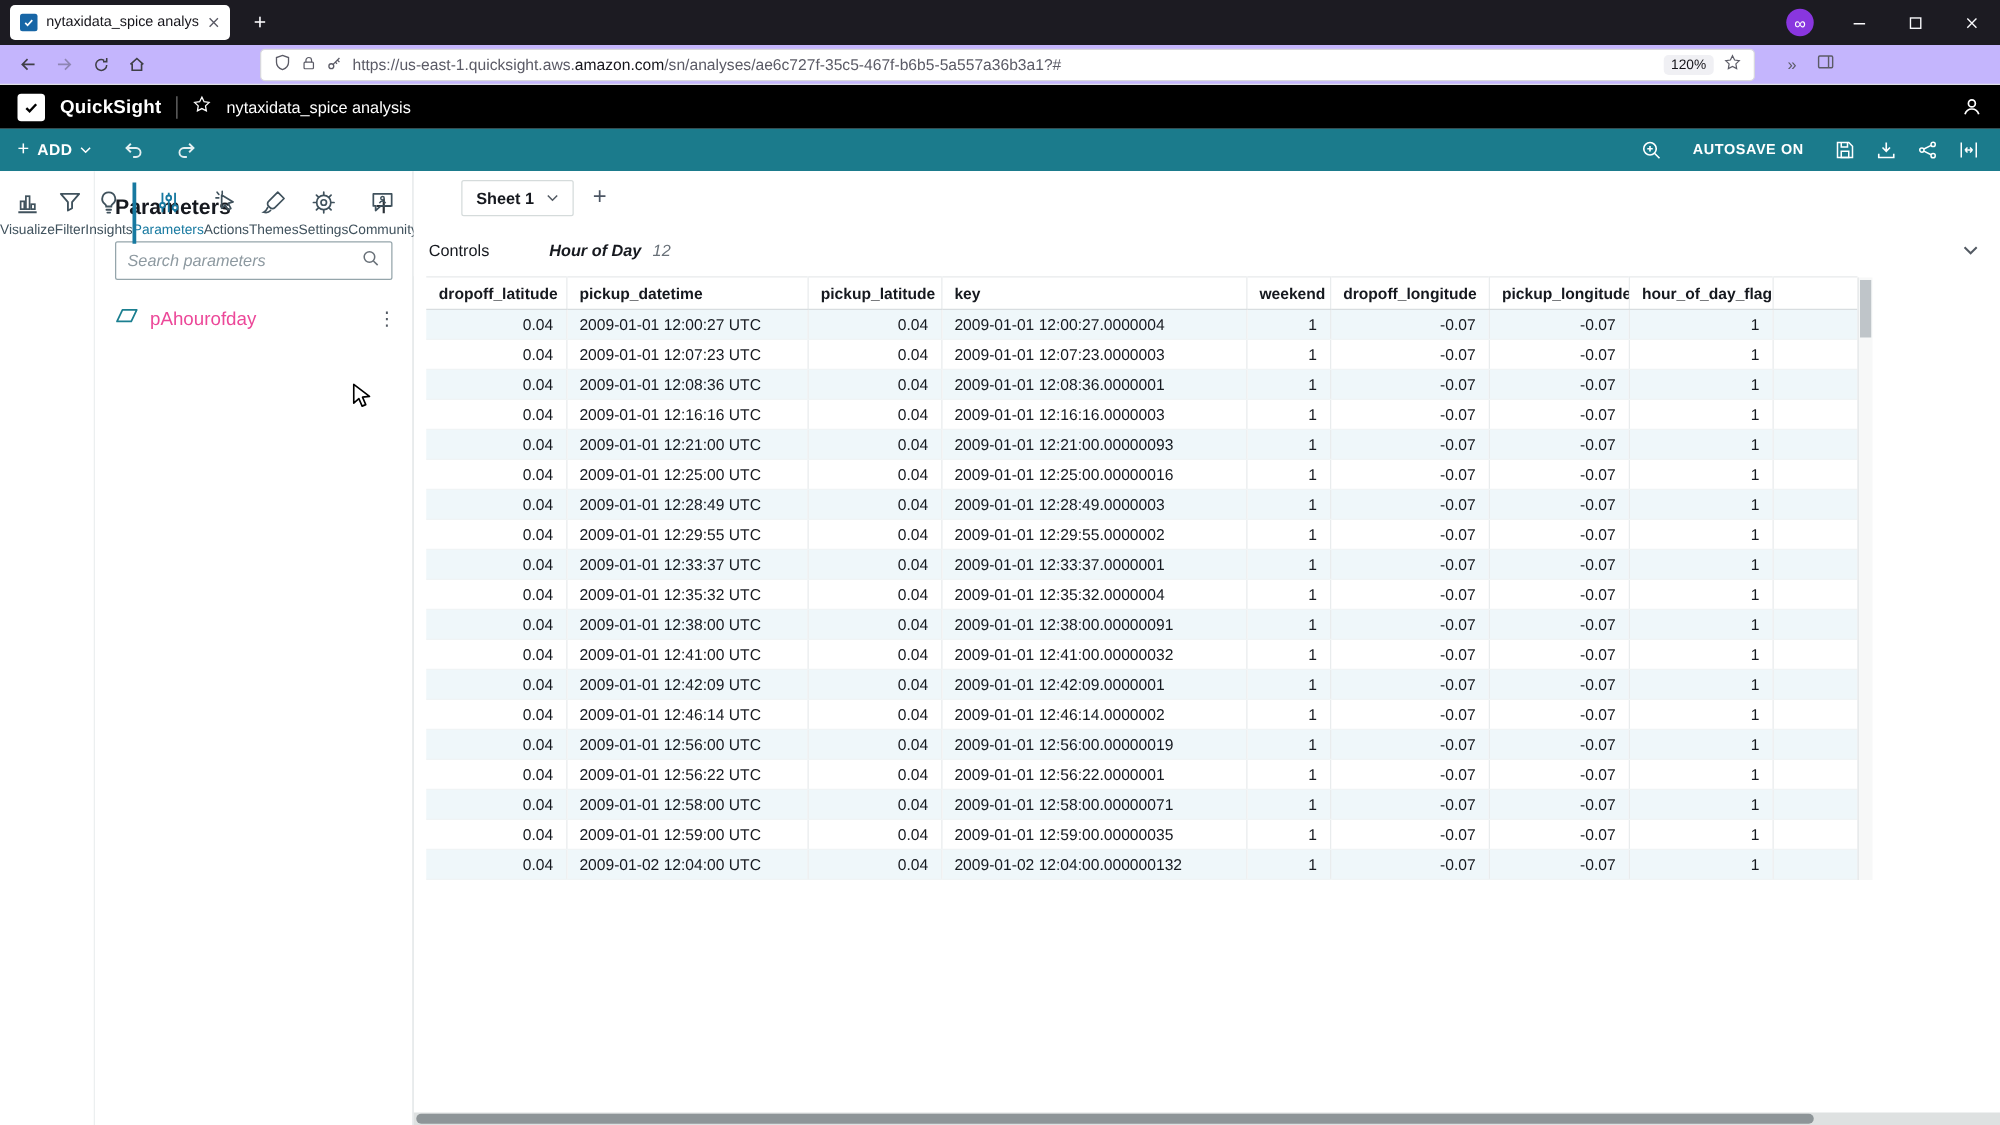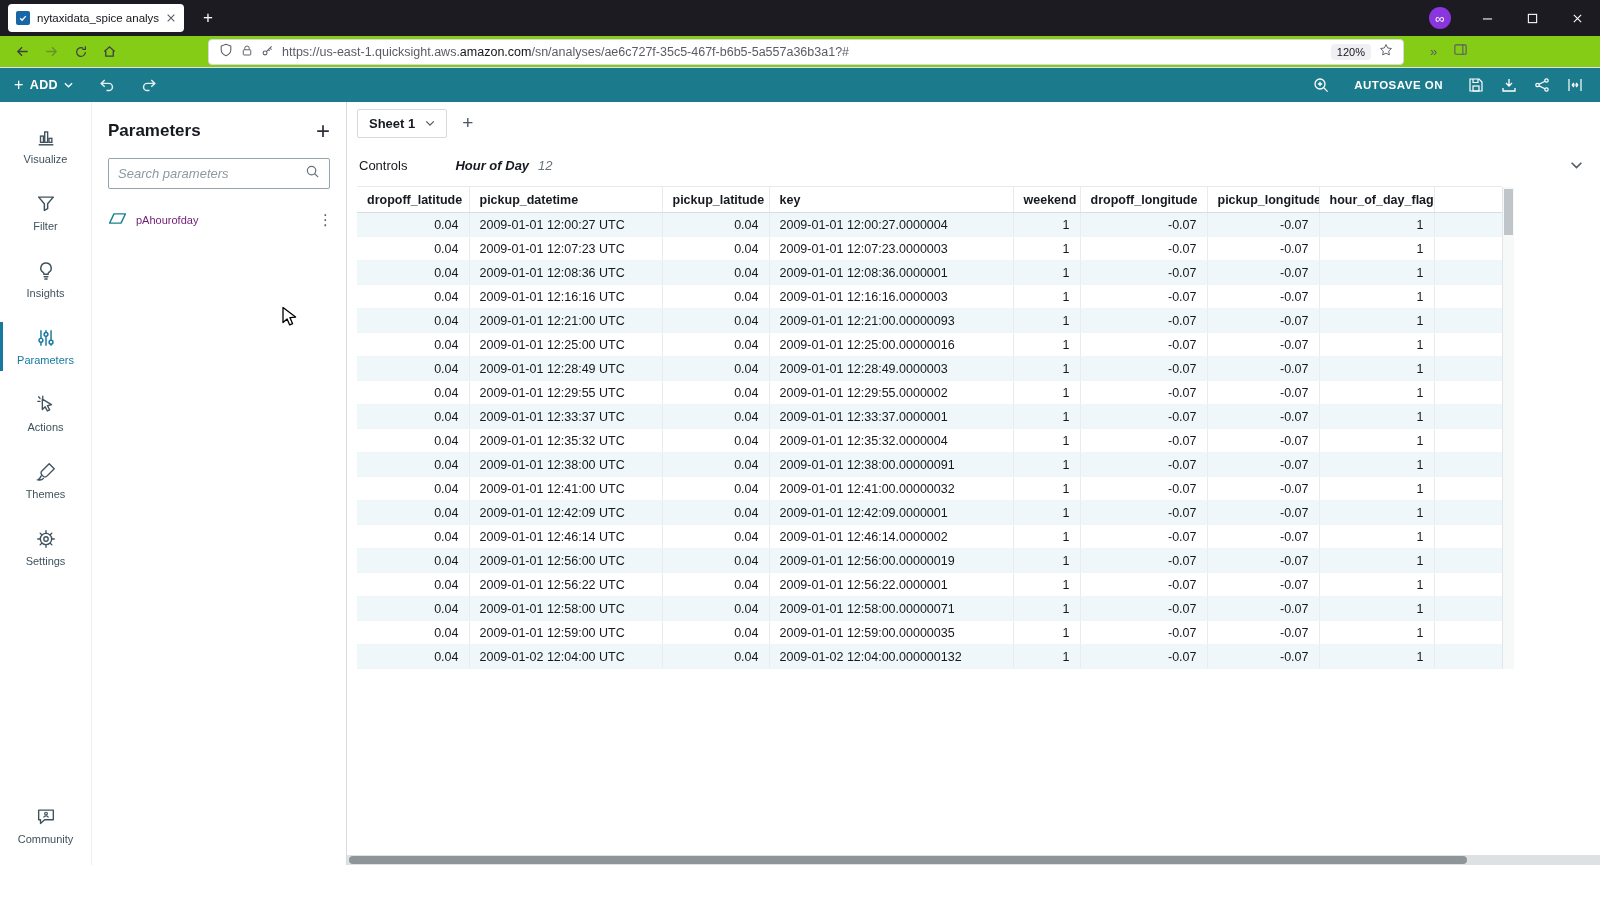--- a/index.html
+++ b/index.html
@@ -12,21 +12,21 @@
   .tab{margin-left:8px;width:176px;height:28px;background:#fff;border-radius:4px;display:flex;align-items:center;gap:7px;padding:0 8px;color:#15141a;font-size:11.5px;cursor:default;}
   .favicon{width:14px;height:14px;border-radius:2px;background:#1766a6;display:flex;align-items:center;justify-content:center;flex:none;}
   .tab-title{flex:1;white-space:nowrap;overflow:hidden;}
   .tab-close{color:#5b5b66;font-size:13px;cursor:pointer;}
   .newtab{margin-left:10px;font-size:17px;width:28px;height:28px;display:flex;align-items:center;justify-content:center;border-radius:4px;cursor:pointer;}
   .win-right{margin-left:auto;display:flex;align-items:center;}
   .avatar{width:22px;height:22px;border-radius:50%;background:#8936df;display:flex;align-items:center;justify-content:center;font-size:13px;color:#fff;margin-right:14px;cursor:pointer;}
   .winbtn{width:45px;height:36px;display:flex;align-items:center;justify-content:center;cursor:pointer;}
 
   
-  .navbar{height:32px;background:#84cc16;border-bottom:1px solid #e0e0e6;display:flex;align-items:center;padding:0 8px;color:#4a4a52;}
+  .navbar{height:32px;background:#c4b5fd;border-bottom:1px solid #e0e0e6;display:flex;align-items:center;padding:0 8px;color:#4a4a52;}
   .nav-btn{width:29px;height:26px;display:flex;align-items:center;justify-content:center;border-radius:4px;cursor:pointer;}
   .nav-btn.dim{opacity:.4;}
   .urlbar{flex:1;max-width:1196px;height:26px;margin-left:84px;margin-right:16px;background:#fff;border:1px solid #d8d8de;border-radius:4px;display:flex;align-items:center;padding:0 10px;gap:8px;font-size:12.5px;color:#5b5b66;cursor:text;}
   .url-text{flex:1;overflow:hidden;white-space:nowrap;}
   .url-domain{color:#15141a;}
   .zoom-pill{font-size:11px;background:#f0f0f4;color:#15141a;padding:2px 6px;border-radius:4px;cursor:pointer;}
   .nav-right{display:flex;align-items:center;gap:16px;padding:0 10px;color:#5b5b66;}
   .chev2{font-size:13px;cursor:pointer;}
 
   
@@ -42,41 +42,41 @@
   .add-btn{display:flex;align-items:center;gap:6px;font-size:12.5px;font-weight:700;letter-spacing:.4px;cursor:pointer;}
   .add-plus{font-size:16px;font-weight:400;}
   .tool-icon{width:22px;height:22px;display:flex;align-items:center;justify-content:center;color:rgba(255,255,255,.88);cursor:pointer;}
   .toolbar-right{margin-left:auto;display:flex;align-items:center;gap:22px;}
   .autosave{font-size:11.5px;font-weight:700;letter-spacing:.5px;cursor:pointer;}
   .icon-cluster{display:flex;align-items:center;gap:11px;}
 
   
   .content{display:flex;height:763px;position:relative;background:#fff;}
 
-  .rail{width:92px;background:#fff;border-right:1px solid #eceff0;display:flex;flex-direction:column;padding-top:10px;}
+  .rail{width:76px;background:#fff;border-right:1px solid #eceff0;display:flex;}
   .rail-item{height:67px;display:flex;flex-direction:column;align-items:center;justify-content:center;gap:5px;color:#40525d;font-size:11px;position:relative;cursor:pointer;}
   .rail-item.active{color:#1779a0;}
   .rail-item.active::before{content:"";position:absolute;left:0;top:9px;bottom:9px;width:3px;background:#1779a0;}
   .rail-spacer{flex:1;}
 
   .panel{width:255px;border-right:1px solid #d6dbde;background:#fff;display:flex;flex-direction:column;}
   .panel-head{display:flex;align-items:center;justify-content:space-between;padding:17px 16px 13px;}
   .panel-title{font-size:17px;font-weight:600;color:#16191f;}
   .panel-plus{font-size:24px;font-weight:300;color:#2b3137;line-height:1;cursor:pointer;}
   .search-box{margin:2px 16px 0;height:31px;border:1px solid #95a5ab;border-radius:2px;display:flex;align-items:center;padding:0 9px;gap:6px;background:#fff;}
   .search-box input{flex:1;border:none;outline:none;font-size:13px;color:#ec4899;font-family:inherit;background:transparent;}
   .search-box input::placeholder{color:#8d99a0;font-style:italic;}
   .param-row{margin-top:22px;padding:0 13px 0 16px;display:flex;align-items:center;gap:9px;cursor:pointer;}
-  .param-name{font-size:11px;color:#701a75;}
+  .param-name{font-size:15px;color:#ec4899;}
   .kebab{margin-left:auto;color:#545b64;font-size:15px;letter-spacing:0;cursor:pointer;}
 
   .main{flex:1;display:flex;flex-direction:column;background:#fff;position:relative;min-width:0;}
   .fieldwells{height:42px;background:#f1f3f3;border-bottom:1px solid #e2e6e7;display:flex;align-items:center;padding:0 12px;font-size:13px;color:#16191f;cursor:pointer;}
   .sheetrow{height:42px;display:flex;align-items:center;padding:0 10px;gap:10px;background:#fff;}
-  .sheettab{height:29px;border:1px solid #d5dbdb;background:#fff;display:flex;align-items:center;gap:10px;padding:0 11px;font-size:13px;font-weight:700;color:#16191f;border-radius:2px;cursor:pointer;}
+  .sheettab{height:29px;border:1px solid #d5dbdb;background:#fff;display:flex;align-items:center;gap:10px;padding:0 11px;font-size:13px;font-weight:700;color:#16191f;border-radius:2px;cursor:pointer;margin-left:28px;}
   .addsheet{font-size:19px;color:#4b5563;padding:0 5px;cursor:pointer;}
   .controlsrow{height:42px;display:flex;align-items:center;padding:0 10px 0 12px;font-size:13px;color:#16191f;background:#fff;}
   .control-chip{margin-left:48px;display:flex;align-items:baseline;gap:9px;cursor:pointer;font-style:italic;}
   .control-name{font-weight:700;}
   .control-value{color:#687078;}
   .collapse-btn{margin-left:auto;width:28px;height:28px;display:flex;align-items:center;justify-content:center;cursor:pointer;}
 
   .visual{display:flex;margin-left:10px;align-items:center;}
   table.grid{border-collapse:collapse;table-layout:fixed;width:1145px;font-size:12.5px;color:#16191f;border-top:1px solid #e7eaeb;}
   .grid th{height:26px;text-align:left;font-weight:700;padding:0 10px;border-right:1px solid #e9eced;border-bottom:1px solid #d8dde0;white-space:nowrap;overflow:hidden;background:#fff;}
@@ -182,20 +182,41 @@
       <span class="chev2">»</span>
       <span>
         <svg width="15" height="15" viewBox="0 0 16 16">
             <rect x="2" y="3" width="12" height="10" rx="1" fill="none" stroke="#5b5b66" stroke-width="1.2"></rect>
             <path d="M10.5 3v10" stroke="#5b5b66" stroke-width="1.2"></path>
           </svg>
       </span>
     </div>
   </div>
 
+  <div class="qs-header">
+    <span class="qs-logo">
+      <svg width="14" height="14" viewBox="0 0 16 16">
+          <path d="M3.5 8.5l3 3 6-6.5" fill="none" stroke="#000" stroke-width="2.2"></path>
+        </svg>
+    </span>
+    <span class="brand">QuickSight</span>
+    <span class="hdr-divider"></span>
+    <span>
+      <svg width="15" height="15" viewBox="0 0 16 16">
+          <path d="M8 1.8l1.9 3.9 4.3.6-3.1 3 .7 4.3L8 11.6l-3.8 2 .7-4.3-3.1-3 4.3-.6z" fill="none" stroke="#fff" stroke-width="1.1"></path>
+        </svg>
+    </span>
+    <span class="analysis-title">nytaxidata_spice analysis</span>
+    <span class="hdr-right">
+      <svg width="17" height="17" viewBox="0 0 16 16">
+          <circle cx="8" cy="5.4" r="2.6" fill="none" stroke="#fff" stroke-width="1.3"></circle>
+          <path d="M2.8 13.6c.8-2.6 2.8-4 5.2-4s4.4 1.4 5.2 4" fill="none" stroke="#fff" stroke-width="1.3"></path>
+        </svg>
+    </span>
+  </div>
 
   <div class="qs-toolbar">
     <span class="add-btn">
       <span class="add-plus">+</span>
       <span>ADD</span>
       <svg width="9" height="6" viewBox="0 0 10 6">
           <path d="M1 1l4 4 4-4" fill="none" stroke="#fff" stroke-width="1.4"></path>
         </svg>
     </span>
     <span class="tool-icon">

